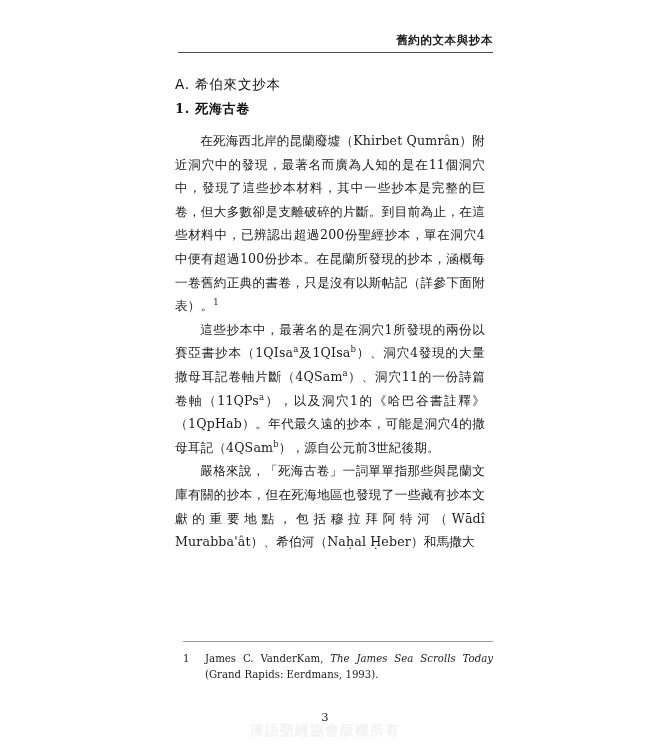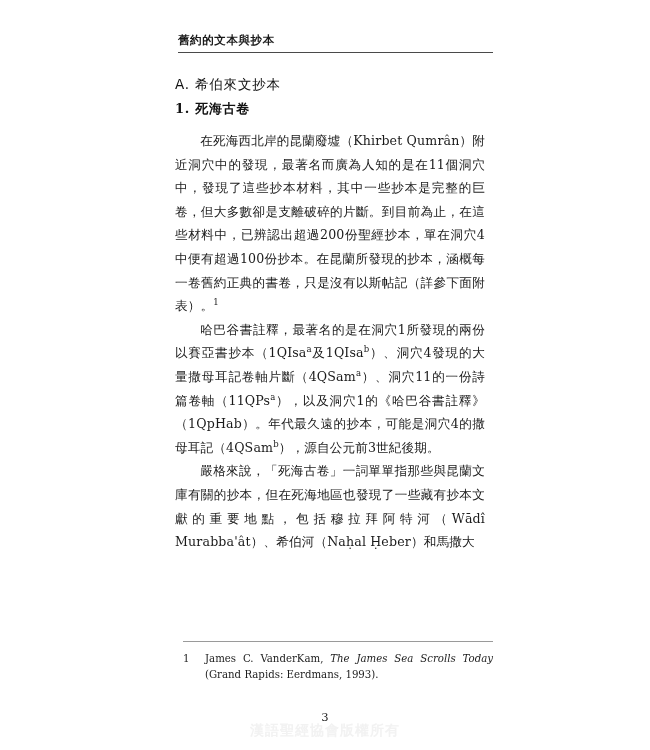--- a/index.html
+++ b/index.html
@@ -24,21 +24,21 @@
   }
 
   
   .header-zone {
     position: absolute;
     left: 178px;
     top: 32px;
     width: 315px;
   }
   .running-head {
-    text-align: left;
+    text-align: right;
     font-family: "DejaVu Sans", "Liberation Sans", sans-serif;
     font-size: 11.5px;
     font-weight: 700;
     letter-spacing: 0.6px;
     color: #1a1a1a;
     line-height: 16px;
     white-space: nowrap;
   }
   .header-rule {
     margin-top: 4px;
@@ -169,21 +169,21 @@
     <h2 class="heading-a">A. 希伯來文抄本</h2>
 
     <h3 class="heading-num">1. 死海古卷</h3>
 
 
     <p class="body">
       <span>在死海西北岸的昆蘭廢墟（Khirbet Qumrân）附近洞穴中的發現，最著名而廣為人知的是在11個洞穴中，發現了這些抄本材料，其中一些抄本是完整的巨卷，但大多數卻是支離破碎的片斷。到目前為止，在這些材料中，已辨認出超過200份聖經抄本，單在洞穴4中便有超過100份抄本。在昆蘭所發現的抄本，涵概每一卷舊約正典的書卷，只是沒有以斯帖記（詳參下面附表）。</span><sup class="fn">1</sup>
     </p>
 
     <p class="body">
-      <span>哈巴谷書註釋，最著名的是在洞穴1所發現的兩份以賽亞書抄本（1QIsa</span><sup class="sig">a</sup><span>及1QIsa</span><sup class="sig">b</sup><span>）、洞穴4發現的大量撒母耳記卷軸片斷（4QSam</span><sup class="sig">a</sup><span>）、洞穴11的一份詩篇卷軸（11QPs</span><sup class="sig">a</sup><span>），以及洞穴1的《哈巴谷書註釋》（1QpHab）。年代最久遠的抄本，可能是洞穴4的撒母耳記（4QSam</span><sup class="sig">b</sup><span>），源自公元前3世紀後期。</span>
+      <span>這些抄本中，最著名的是在洞穴1所發現的兩份以賽亞書抄本（1QIsa</span><sup class="sig">a</sup><span>及1QIsa</span><sup class="sig">b</sup><span>）、洞穴4發現的大量撒母耳記卷軸片斷（4QSam</span><sup class="sig">a</sup><span>）、洞穴11的一份詩篇卷軸（11QPs</span><sup class="sig">a</sup><span>），以及洞穴1的《哈巴谷書註釋》（1QpHab）。年代最久遠的抄本，可能是洞穴4的撒母耳記（4QSam</span><sup class="sig">b</sup><span>），源自公元前3世紀後期。</span>
     </p>
 
     <p class="body">
       <span>嚴格來說，「死海古卷」一詞單單指那些與昆蘭文庫有關的抄本，但在死海地區也發現了一些藏有抄本文獻的重要地點，包括穆拉拜阿特河（Wādî Murabba'ât）、希伯河（Naḥal Ḥeber）和馬撒大</span>
     </p>
 
   </div>
 
   <div class="footnote-zone">
     <div class="footnote-rule"></div>

